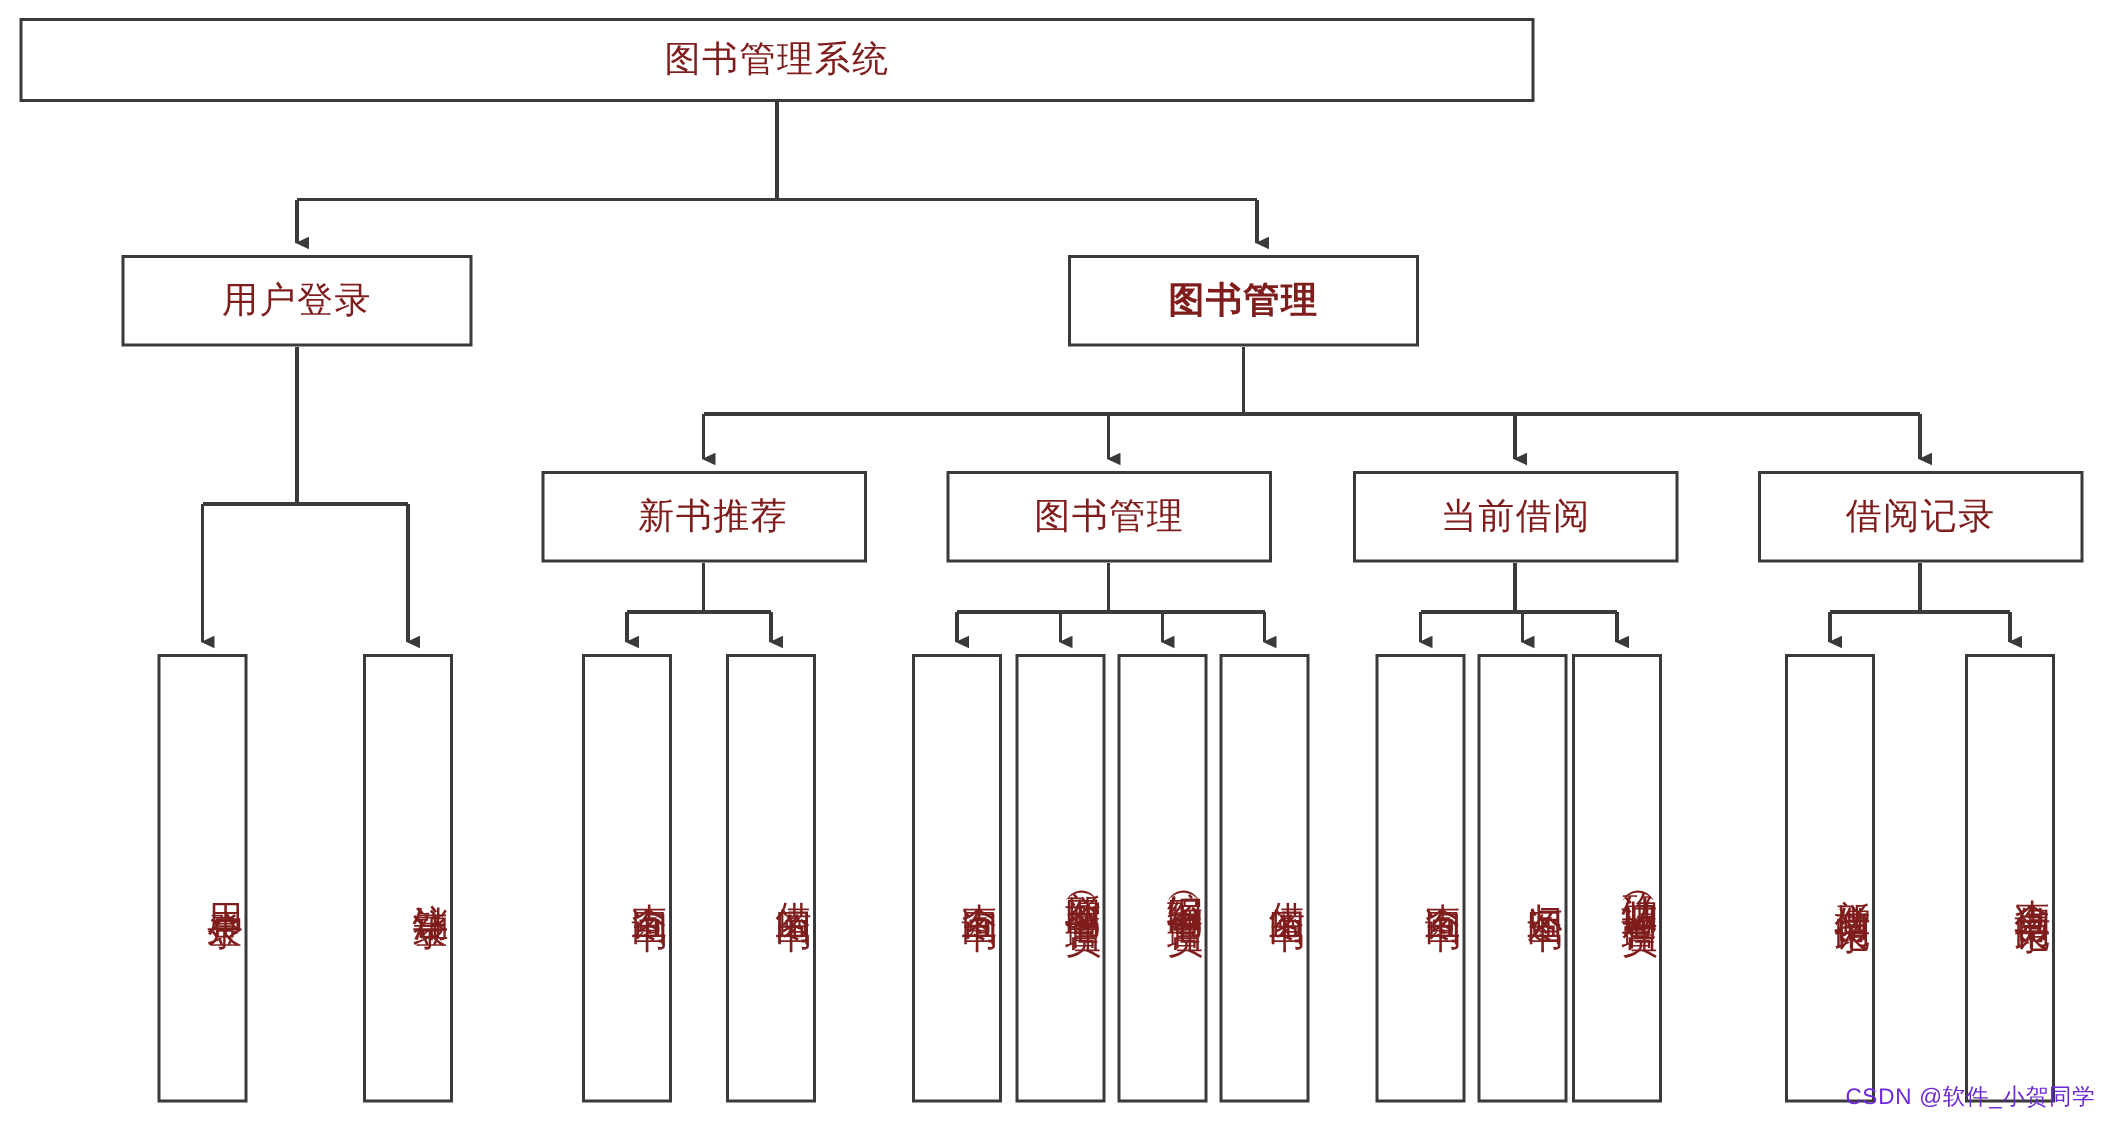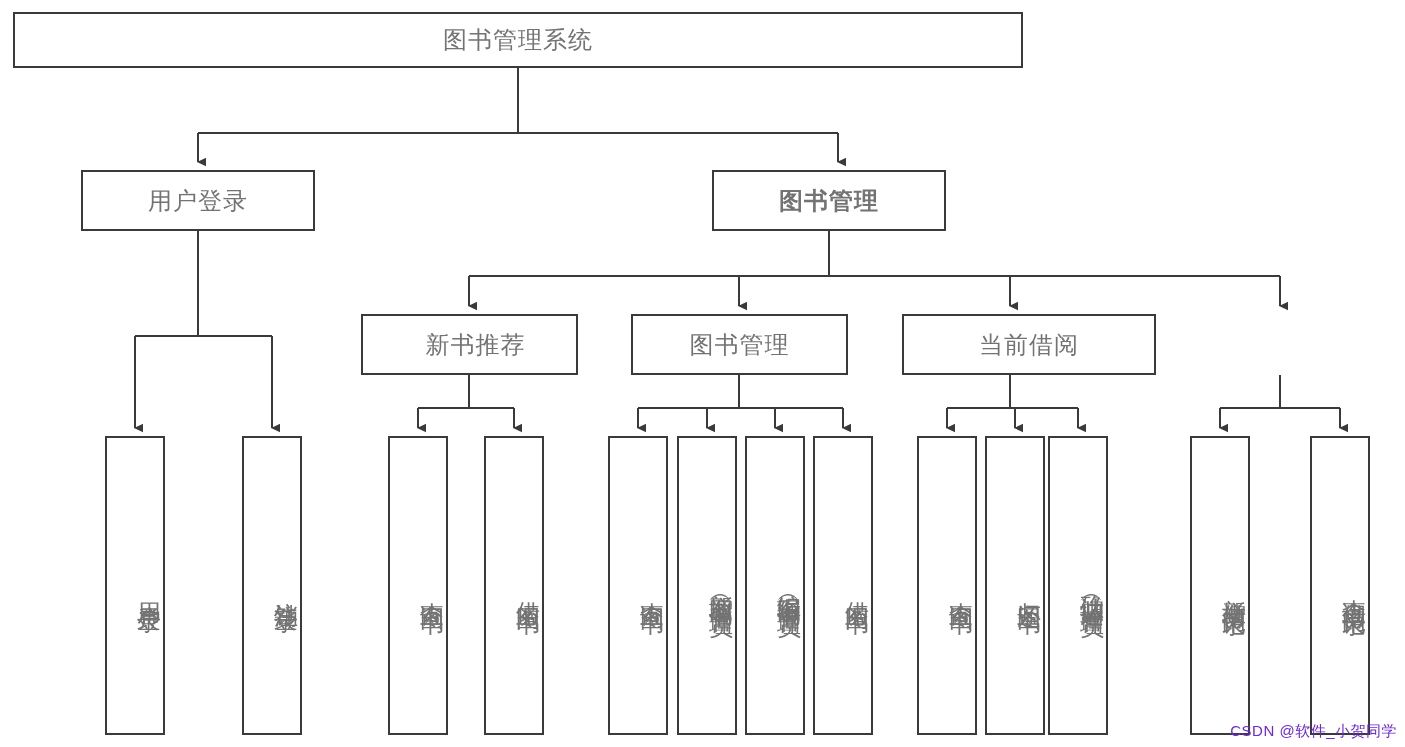--- a/index.html
+++ b/index.html
@@ -22,21 +22,21 @@
     pointer-events:none;
   }
   .node{
     position:absolute;
     box-sizing:border-box;
     background:#ffffff;
     border:2px solid #3a3a3a;
     display:flex;
     align-items:center;
     justify-content:center;
-    color:#737373;
+    color:#7f1d1d;
     line-height:1.15;
   }
   .node.horiz{
     font-size:24px;
     letter-spacing:1px;
     white-space:nowrap;
   }
   .node.vert{
     writing-mode:vertical-rl;
     text-orientation:upright;
@@ -127,22 +127,25 @@
   <div class="node horiz" style="left:712px;top:170px;width:234px;height:61px;font-weight:bold;">
     <span class="label">图书管理</span>
   </div>
 
   <div class="node horiz" style="left:361px;top:314px;width:217px;height:61px;padding-left:12px;">
     <span class="label">新书推荐</span>
   </div>
   <div class="node horiz" style="left:631px;top:314px;width:217px;height:61px;">
     <span class="label">图书管理</span>
   </div>
-  <div class="node horiz" style="left:902px;top:314px;width:254px;height:61px;">
+  <div class="node horiz" style="left:902px;top:314px;width:217px;height:61px;">
     <span class="label">当前借阅</span>
+  </div>
+  <div class="node horiz" style="left:1172px;top:314px;width:217px;height:61px;">
+    <span class="label">借阅记录</span>
   </div>
 
   <div class="node vert" style="left:105px;top:436px;width:60px;height:299px;">
     <span class="label">用户登录</span>
   </div>
   <div class="node vert" style="left:242px;top:436px;width:60px;height:299px;">
     <span class="label">注销登录</span>
   </div>
   <div class="node vert" style="left:388px;top:436px;width:60px;height:299px;">
     <span class="label">查询图书</span>

